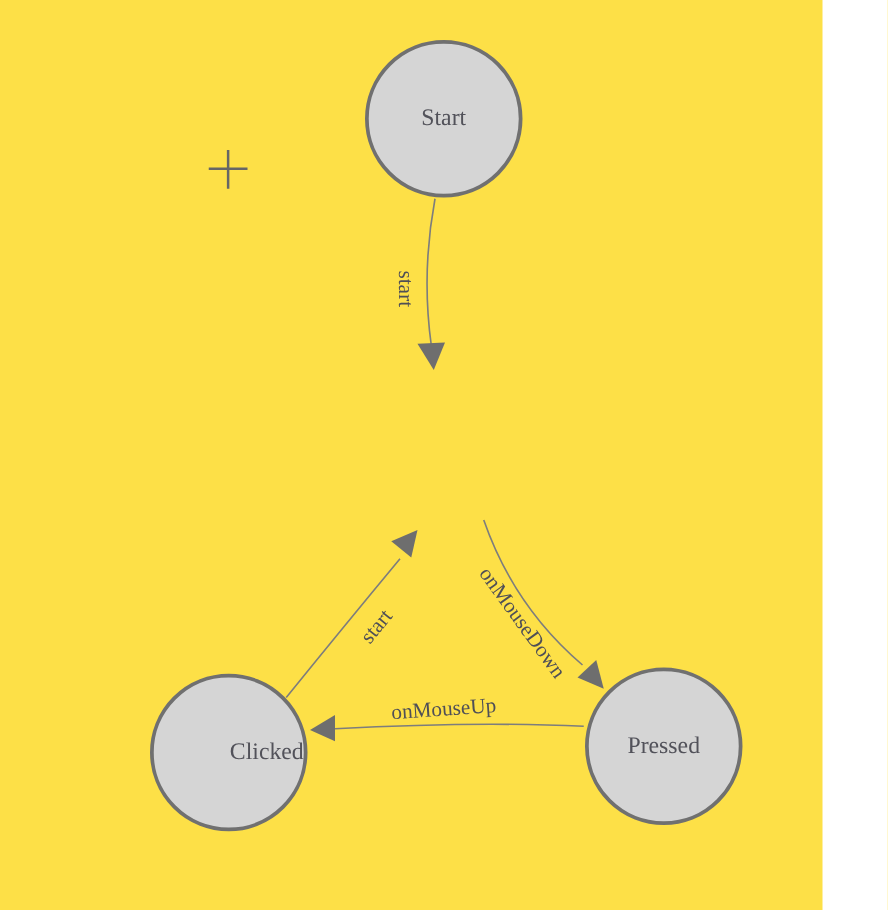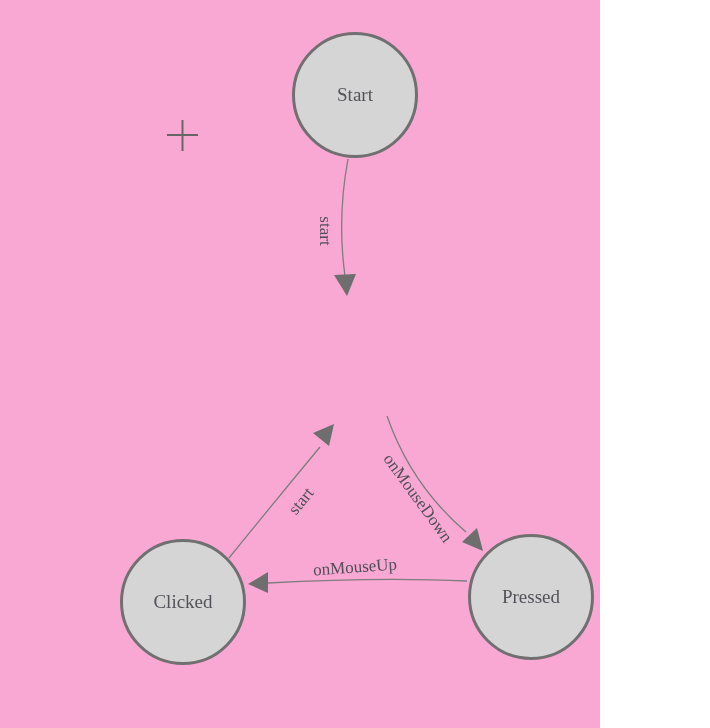--- a/index.html
+++ b/index.html
@@ -3,23 +3,23 @@
 <meta charset="utf-8">
 <style>
   html, body {
     margin: 0;
     padding: 0;
     background: #ffffff;
     font-family: "Liberation Serif", "DejaVu Serif", serif;
   }
   .canvas {
     position: relative;
-    width: 600px;
+    width: 658px;
     height: 728px;
-    background: #f9a8d4;
+    background: #fde047;
     overflow: hidden;
     text-decoration: underline;
   }
   .edges-layer {
     position: absolute;
     left: 0;
     top: 0;
   }
   .edge-path {
     fill: none;
@@ -35,21 +35,21 @@
     background: #d5d5d5;
     display: flex;
     align-items: center;
     justify-content: center;
     font-size: 19px;
     color: #52525a;
     cursor: default;
   }
   .node-start   { left: 292px; top: 32px;  }
   .node-ready   { left: 292px; top: 297px; }
-  .node-clicked { left: 120px; top: 539px; }
+  .node-clicked { left: 120px; top: 539px; justify-content: flex-end; }
   .node-pressed { left: 468px; top: 534px; }
   .edge-label {
     position: absolute;
     font-size: 17px;
     color: #4f4f57;
     white-space: nowrap;
     line-height: 1;
   }
   .label-start-1    { left: 325px; top: 231px; transform: translate(-50%,-50%) rotate(90deg); }
   .label-mousedown  { left: 418px; top: 498px; transform: translate(-50%,-50%) rotate(54deg); }

